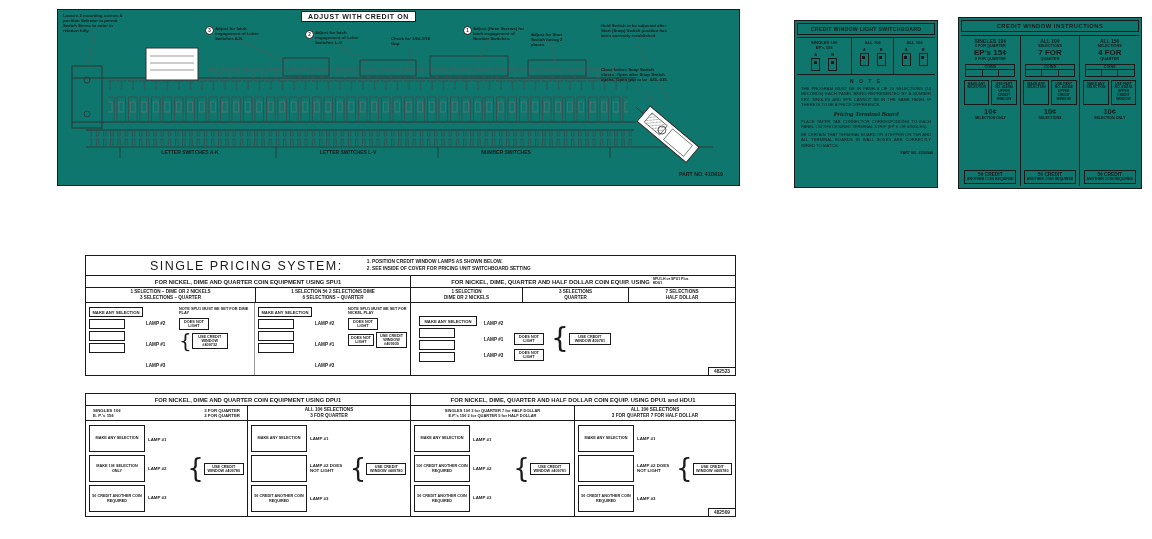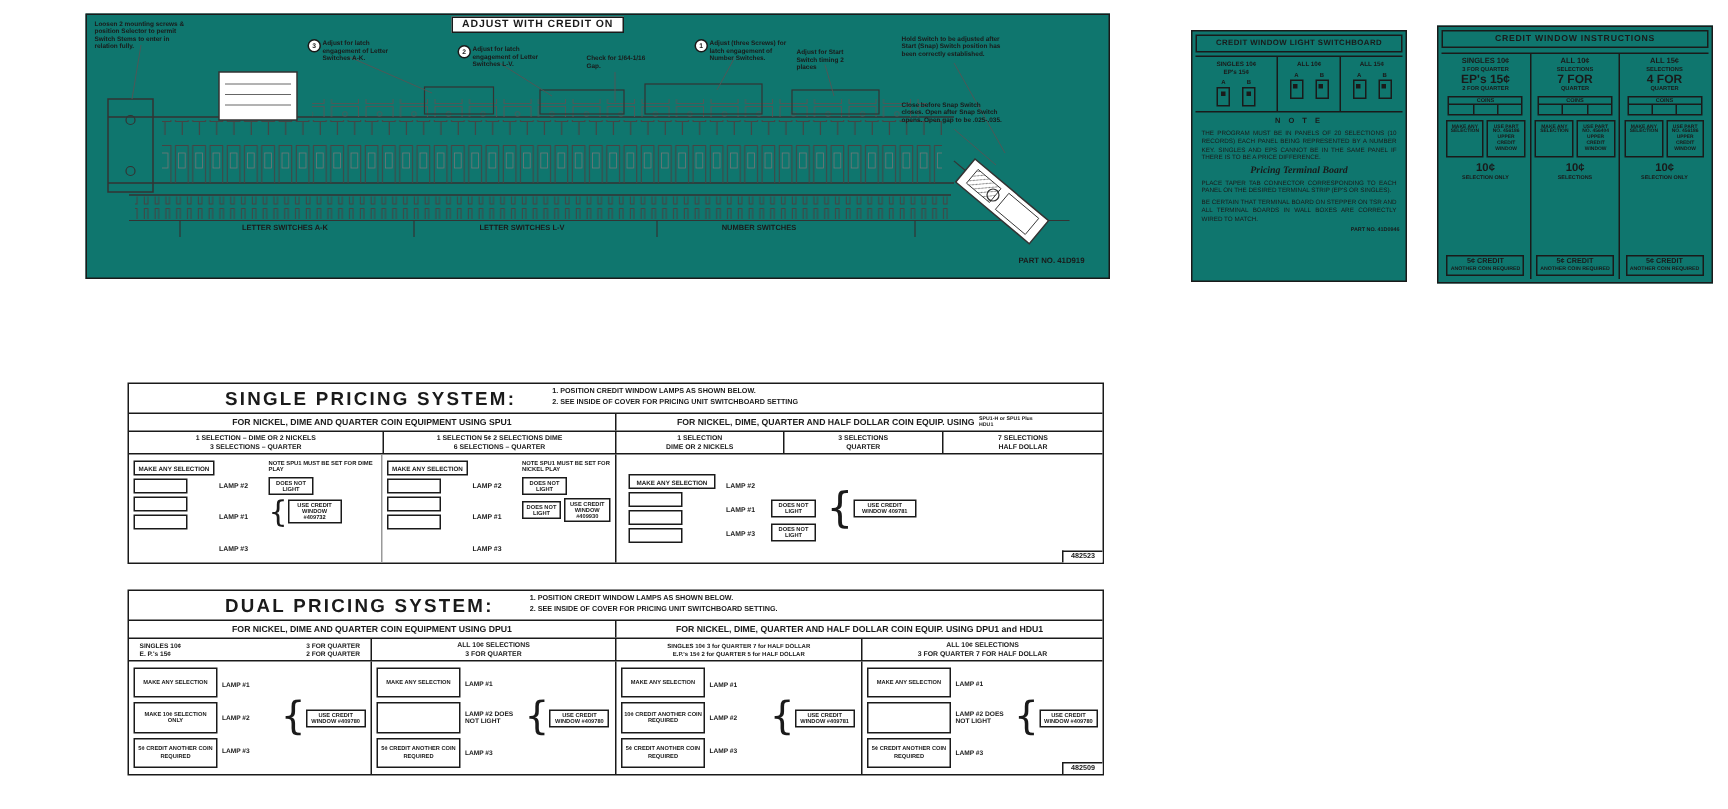--- a/index.html
+++ b/index.html
@@ -52,21 +52,21 @@
   .in-big-sub{font-size:3.6px;font-weight:bold;margin-top:1px;text-align:center}
   .in-bottom{margin-top:auto;width:92%;border:1px solid #1a1a1a;text-align:center;padding:1.5px 0 2px}
   .in-bottom .bb{font-size:4.8px;font-weight:bold}
   .in-bottom .bs{font-size:3.5px;font-weight:600}
 
   
   .ptable{position:absolute;background:#fff;border:1.5px solid #1a1a1a;box-sizing:border-box;display:flex;flex-direction:column}
   #single-table{left:85px;top:255px;width:651px;height:121px}
   #dual-table{left:85px;top:393px;width:651px;height:124px}
   .pt-top{display:flex;align-items:center;border-bottom:1px solid #1a1a1a;height:19px;flex:0 0 auto}
-  .pt-title{font-size:12.5px;font-weight:bold;letter-spacing:1.5px;margin-left:64px;white-space:nowrap}
+  .pt-title{font-size:12.5px;font-weight:normal;letter-spacing:1.5px;margin-left:64px;white-space:nowrap}
   .pt-notes{margin-left:24px;font-size:4.8px;font-weight:600;line-height:1.35}
   .pt-sechead{display:flex;border-bottom:1px solid #1a1a1a;height:11px;font-size:5.8px;font-weight:bold;flex:0 0 auto}
   .pt-sec{display:flex;align-items:center;justify-content:center;box-sizing:border-box;text-align:center}
   .pt-sec.left{width:325px;border-right:1.4px solid #1a1a1a}
   .pt-sec.right{flex:1}
   .pt-small{font-size:3.5px;line-height:1.1;text-align:left;margin-left:3px;max-width:42px;font-weight:bold}
   .pt-colheads{display:flex;border-bottom:1px solid #1a1a1a;height:14px;text-align:center;font-weight:bold;font-size:4.6px;flex:0 0 auto}
   .pt-ch{border-right:1px solid #1a1a1a;display:flex;flex-direction:column;justify-content:center;line-height:1.25;box-sizing:border-box;min-width:0}
   .pt-ch:last-child{border-right:none}
   .pt-body{flex:1;display:flex;min-height:0}
@@ -452,27 +452,20 @@
         <div class="use-wrap">
             <span class="brace" style="font-size:28px">{</span>
           <div class="use-box" style="width:42px">USE CREDIT WINDOW 409781</div>
         </div>
       </div>
     </div>
     <div class="pt-pn">482523</div>
   </div>
 
   <div id="dual-table" class="ptable">
-    <div class="pt-top">
-      <div class="pt-title">DUAL  PRICING  SYSTEM:</div>
-      <div class="pt-notes">
-        <div>1.  POSITION CREDIT WINDOW LAMPS AS SHOWN BELOW.</div>
-        <div>2.  SEE INSIDE OF COVER FOR PRICING UNIT SWITCHBOARD SETTING.</div>
-      </div>
-    </div>
     <div class="pt-sechead">
       <div class="pt-sec left">FOR NICKEL, DIME AND QUARTER COIN EQUIPMENT USING DPU1</div>
       <div class="pt-sec right">FOR NICKEL, DIME, QUARTER AND HALF DOLLAR COIN EQUIP. USING DPU1 and HDU1</div>
     </div>
     <div class="pt-colheads">
       <div class="pt-ch" style="width:162px;font-size:4.4px">
         <div class="dch-row">
             <span>SINGLES  10¢</span>
             <span>3 FOR QUARTER</span>
           </div>

